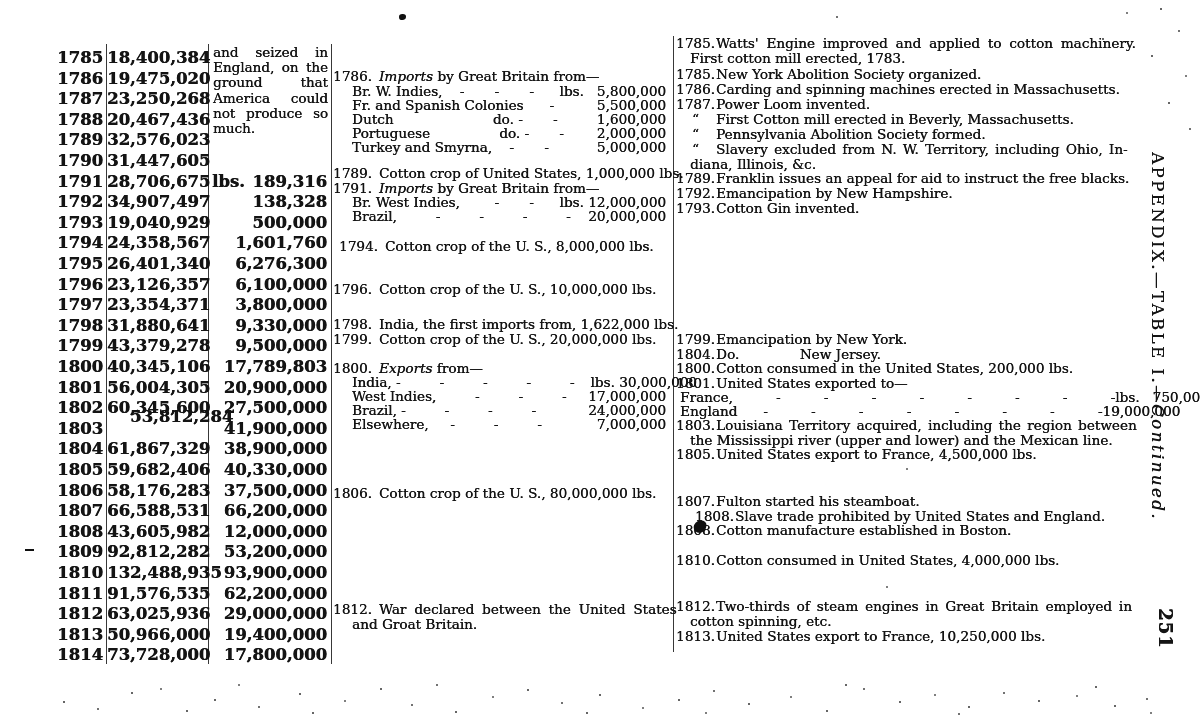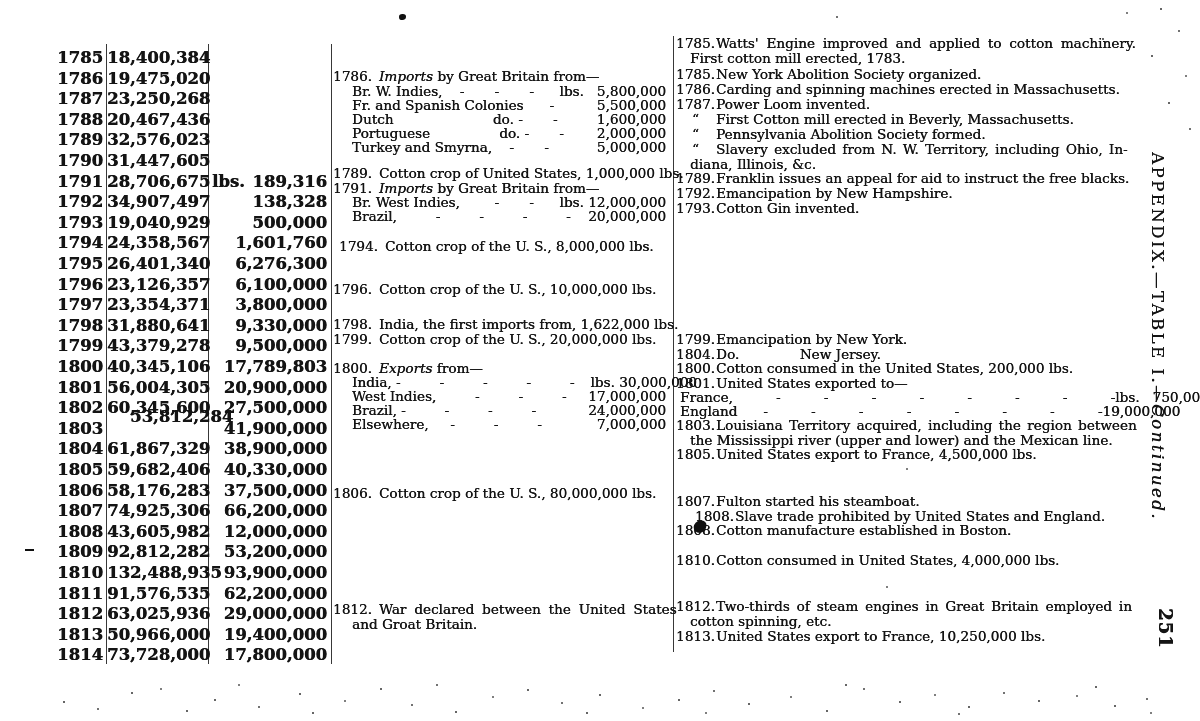--- a/index.html
+++ b/index.html
@@ -51,20 +51,21 @@
 </head>
 <body>
 
 <div class="page">
 
   <div class="rule-v" style="left:106px;top:44px;height:620px;"></div>
   <div class="rule-v" style="left:208px;top:44px;height:620px;"></div>
   <div class="rule-v" style="left:331px;top:44px;height:620px;"></div>
   <div class="rule-v" style="left:673px;top:36px;height:616px;"></div>
 
+  <div class="margin-note">and seized in England, on the ground that America could not produce so much.</div>
 
   <div id="rows">
       <div class="num-cell" style="left: 40px; top: 48px; width: 63px;">1785</div>
       <div class="num-cell" style="left: 107px; top: 48px; width: 98px;">18,400,384</div>
       <div class="num-cell" style="left: 40px; top: 68.6px; width: 63px;">1786</div>
       <div class="num-cell" style="left: 107px; top: 68.6px; width: 98px;">19,475,020</div>
       <div class="num-cell" style="left: 40px; top: 89.2px; width: 63px;">1787</div>
       <div class="num-cell" style="left: 107px; top: 89.2px; width: 98px;">23,250,268</div>
       <div class="num-cell" style="left: 40px; top: 109.8px; width: 63px;">1788</div>
       <div class="num-cell" style="left: 107px; top: 109.8px; width: 98px;">20,467,436</div>
@@ -114,21 +115,21 @@
       <div class="num-cell" style="left: 40px; top: 439.4px; width: 63px;">1804</div>
       <div class="num-cell" style="left: 107px; top: 439.4px; width: 98px;">61,867,329</div>
       <div class="num-cell" style="left: 210px; top: 439.4px; width: 117px;"><span>38,900,000</span></div>
       <div class="num-cell" style="left: 40px; top: 460px; width: 63px;">1805</div>
       <div class="num-cell" style="left: 107px; top: 460px; width: 98px;">59,682,406</div>
       <div class="num-cell" style="left: 210px; top: 460px; width: 117px;"><span>40,330,000</span></div>
       <div class="num-cell" style="left: 40px; top: 480.6px; width: 63px;">1806</div>
       <div class="num-cell" style="left: 107px; top: 480.6px; width: 98px;">58,176,283</div>
       <div class="num-cell" style="left: 210px; top: 480.6px; width: 117px;"><span>37,500,000</span></div>
       <div class="num-cell" style="left: 40px; top: 501.2px; width: 63px;">1807</div>
-      <div class="num-cell" style="left: 107px; top: 501.2px; width: 98px;">74,925,306</div>
+      <div class="num-cell" style="left: 107px; top: 501.2px; width: 98px;">66,588,531</div>
       <div class="num-cell" style="left: 210px; top: 501.2px; width: 117px;"><span>66,200,000</span></div>
       <div class="num-cell" style="left: 40px; top: 521.8px; width: 63px;">1808</div>
       <div class="num-cell" style="left: 107px; top: 521.8px; width: 98px;">43,605,982</div>
       <div class="num-cell" style="left: 210px; top: 521.8px; width: 117px;"><span>12,000,000</span></div>
       <div class="num-cell" style="left: 40px; top: 542.4px; width: 63px;">1809</div>
       <div class="num-cell" style="left: 107px; top: 542.4px; width: 98px;">92,812,282</div>
       <div class="num-cell" style="left: 210px; top: 542.4px; width: 117px;"><span>53,200,000</span></div>
       <div class="num-cell" style="left: 40px; top: 563px; width: 63px;">1810</div>
       <div class="num-cell" style="left: 107px; top: 563px; width: 98px;">132,488,935</div>
       <div class="num-cell" style="left: 210px; top: 563px; width: 117px;"><span>93,900,000</span></div>

